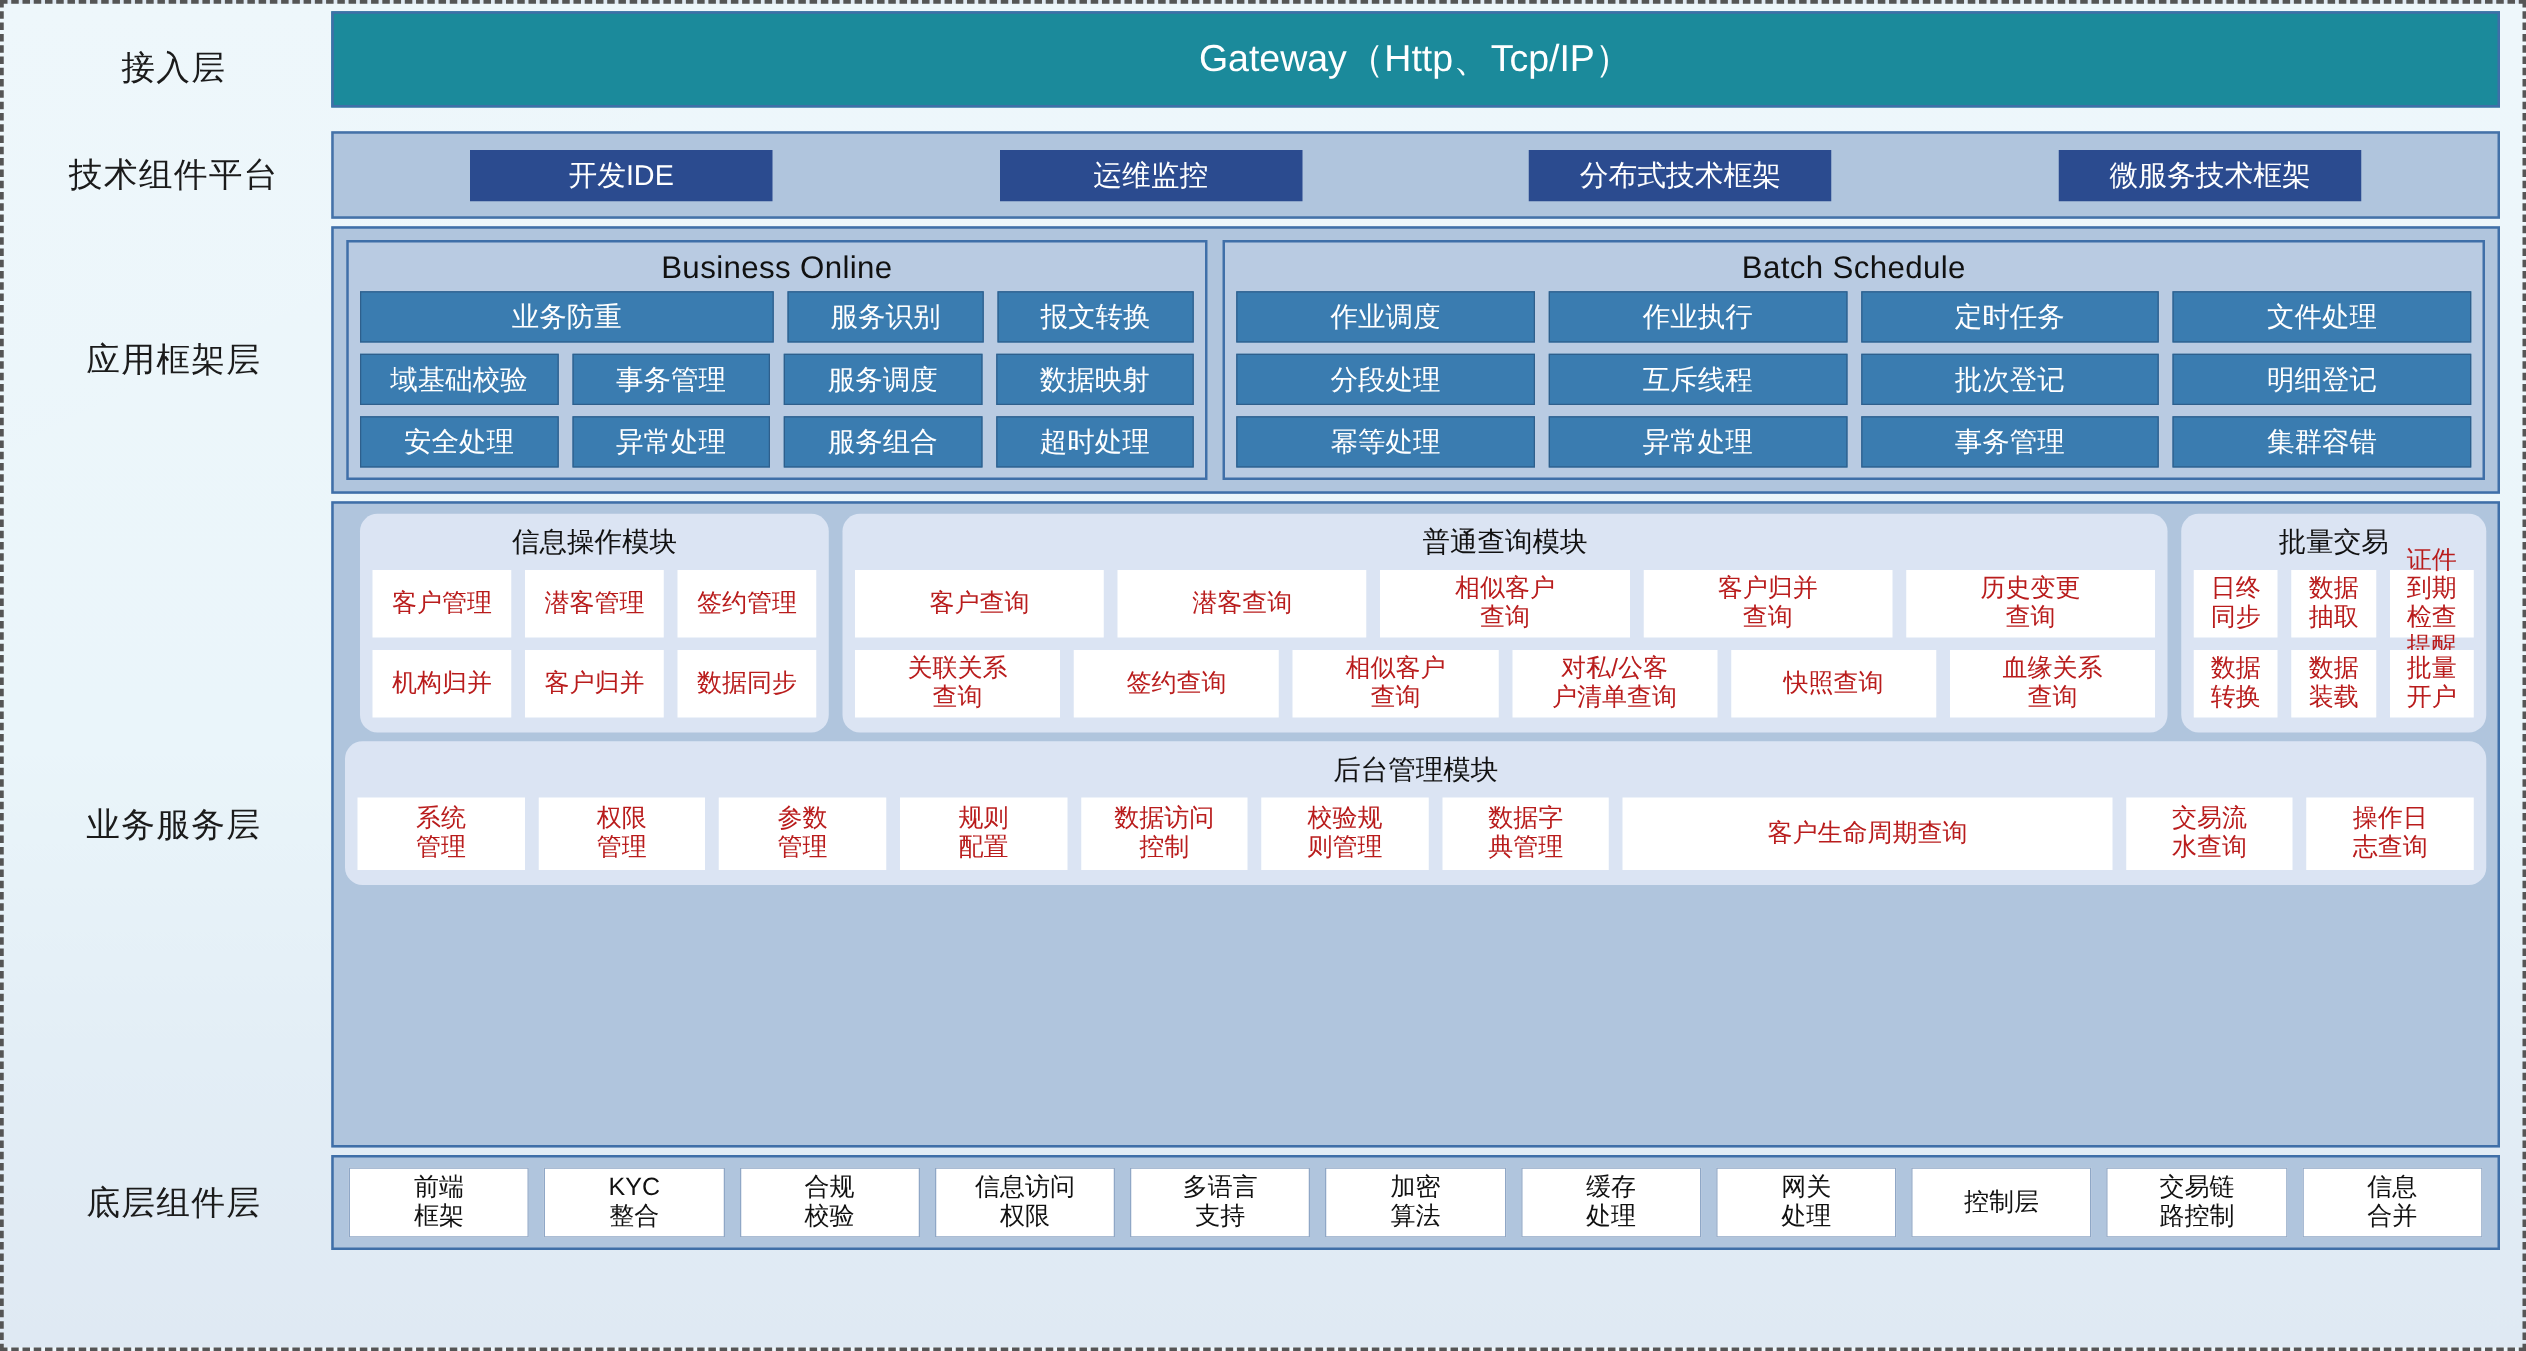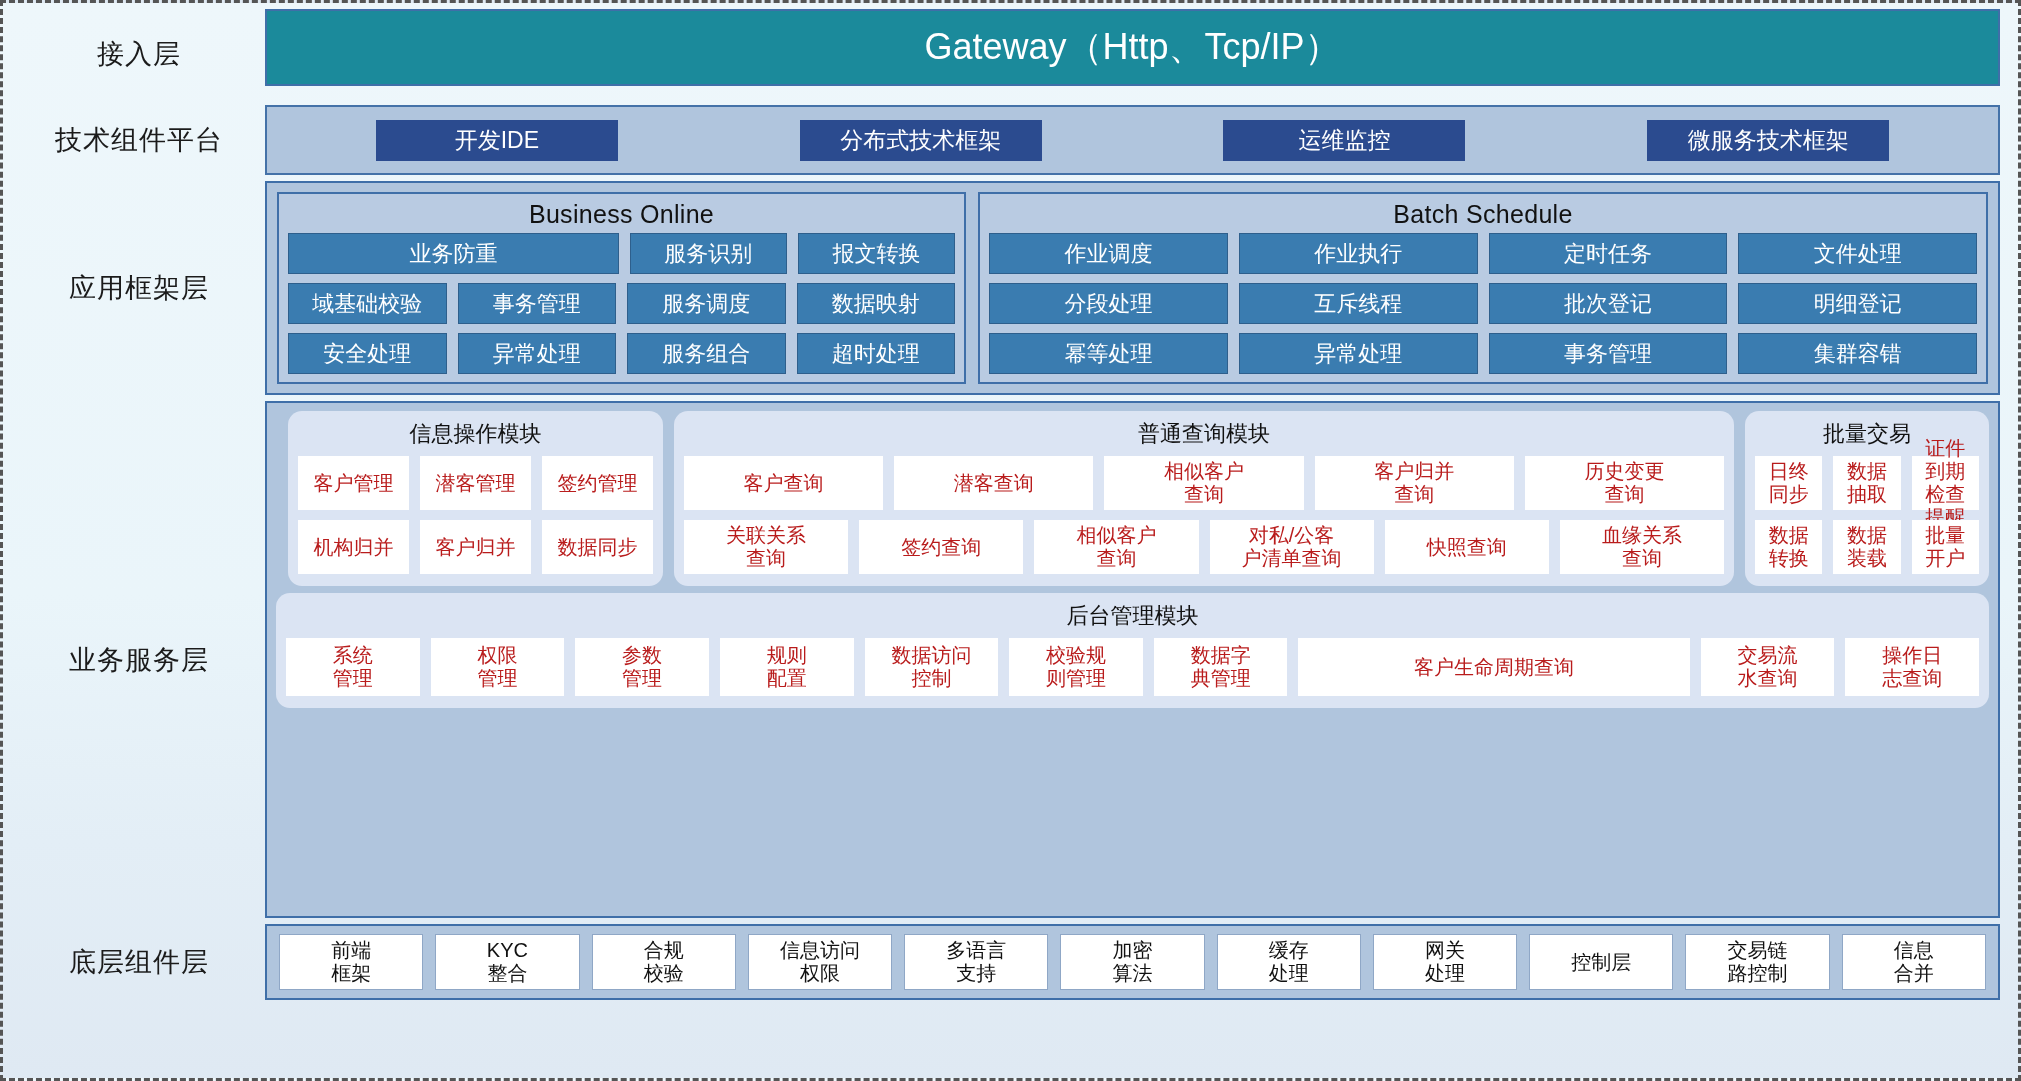--- a/index.html
+++ b/index.html
@@ -26,21 +26,21 @@
   }
   .panel { flex: 1 1 auto; display: flex; }
 
   
   .teal {
     width: 100%;
     background: #1b8a9b;
     border: 2px solid #3f6fa8;
     color: #fff;
     display: flex; align-items: center; justify-content: center;
-    font-size: 36px;
+    font-size: 30px;
   }
   .row-gateway { height: 90px; }
   .row-gateway .panel { height: 77px; }
   .row-libra { height: 66px; flex-direction: column; }
   .row-libra .panel { height: 66px; }
 
   
   .row-tech { height: 70px; }
   .techbar {
     width: 100%; height: 100%;
@@ -158,22 +158,22 @@
       <div class="panel">
         <div class="teal">Gateway（Http、Tcp/IP）</div>
       </div>
     </div>
 
     <div class="row row-tech">
       <div class="lbl">技术组件平台</div>
       <div class="panel">
         <div class="techbar">
           <div class="techbox">开发IDE</div>
+          <div class="techbox">运维监控</div>
           <div class="techbox">分布式技术框架</div>
-          <div class="techbox">运维监控</div>
           <div class="techbox">微服务技术框架</div>
         </div>
       </div>
     </div>
 
     <div class="row row-app">
       <div class="lbl">应用框架层</div>
       <div class="panel">
         <div class="appouter">
 

